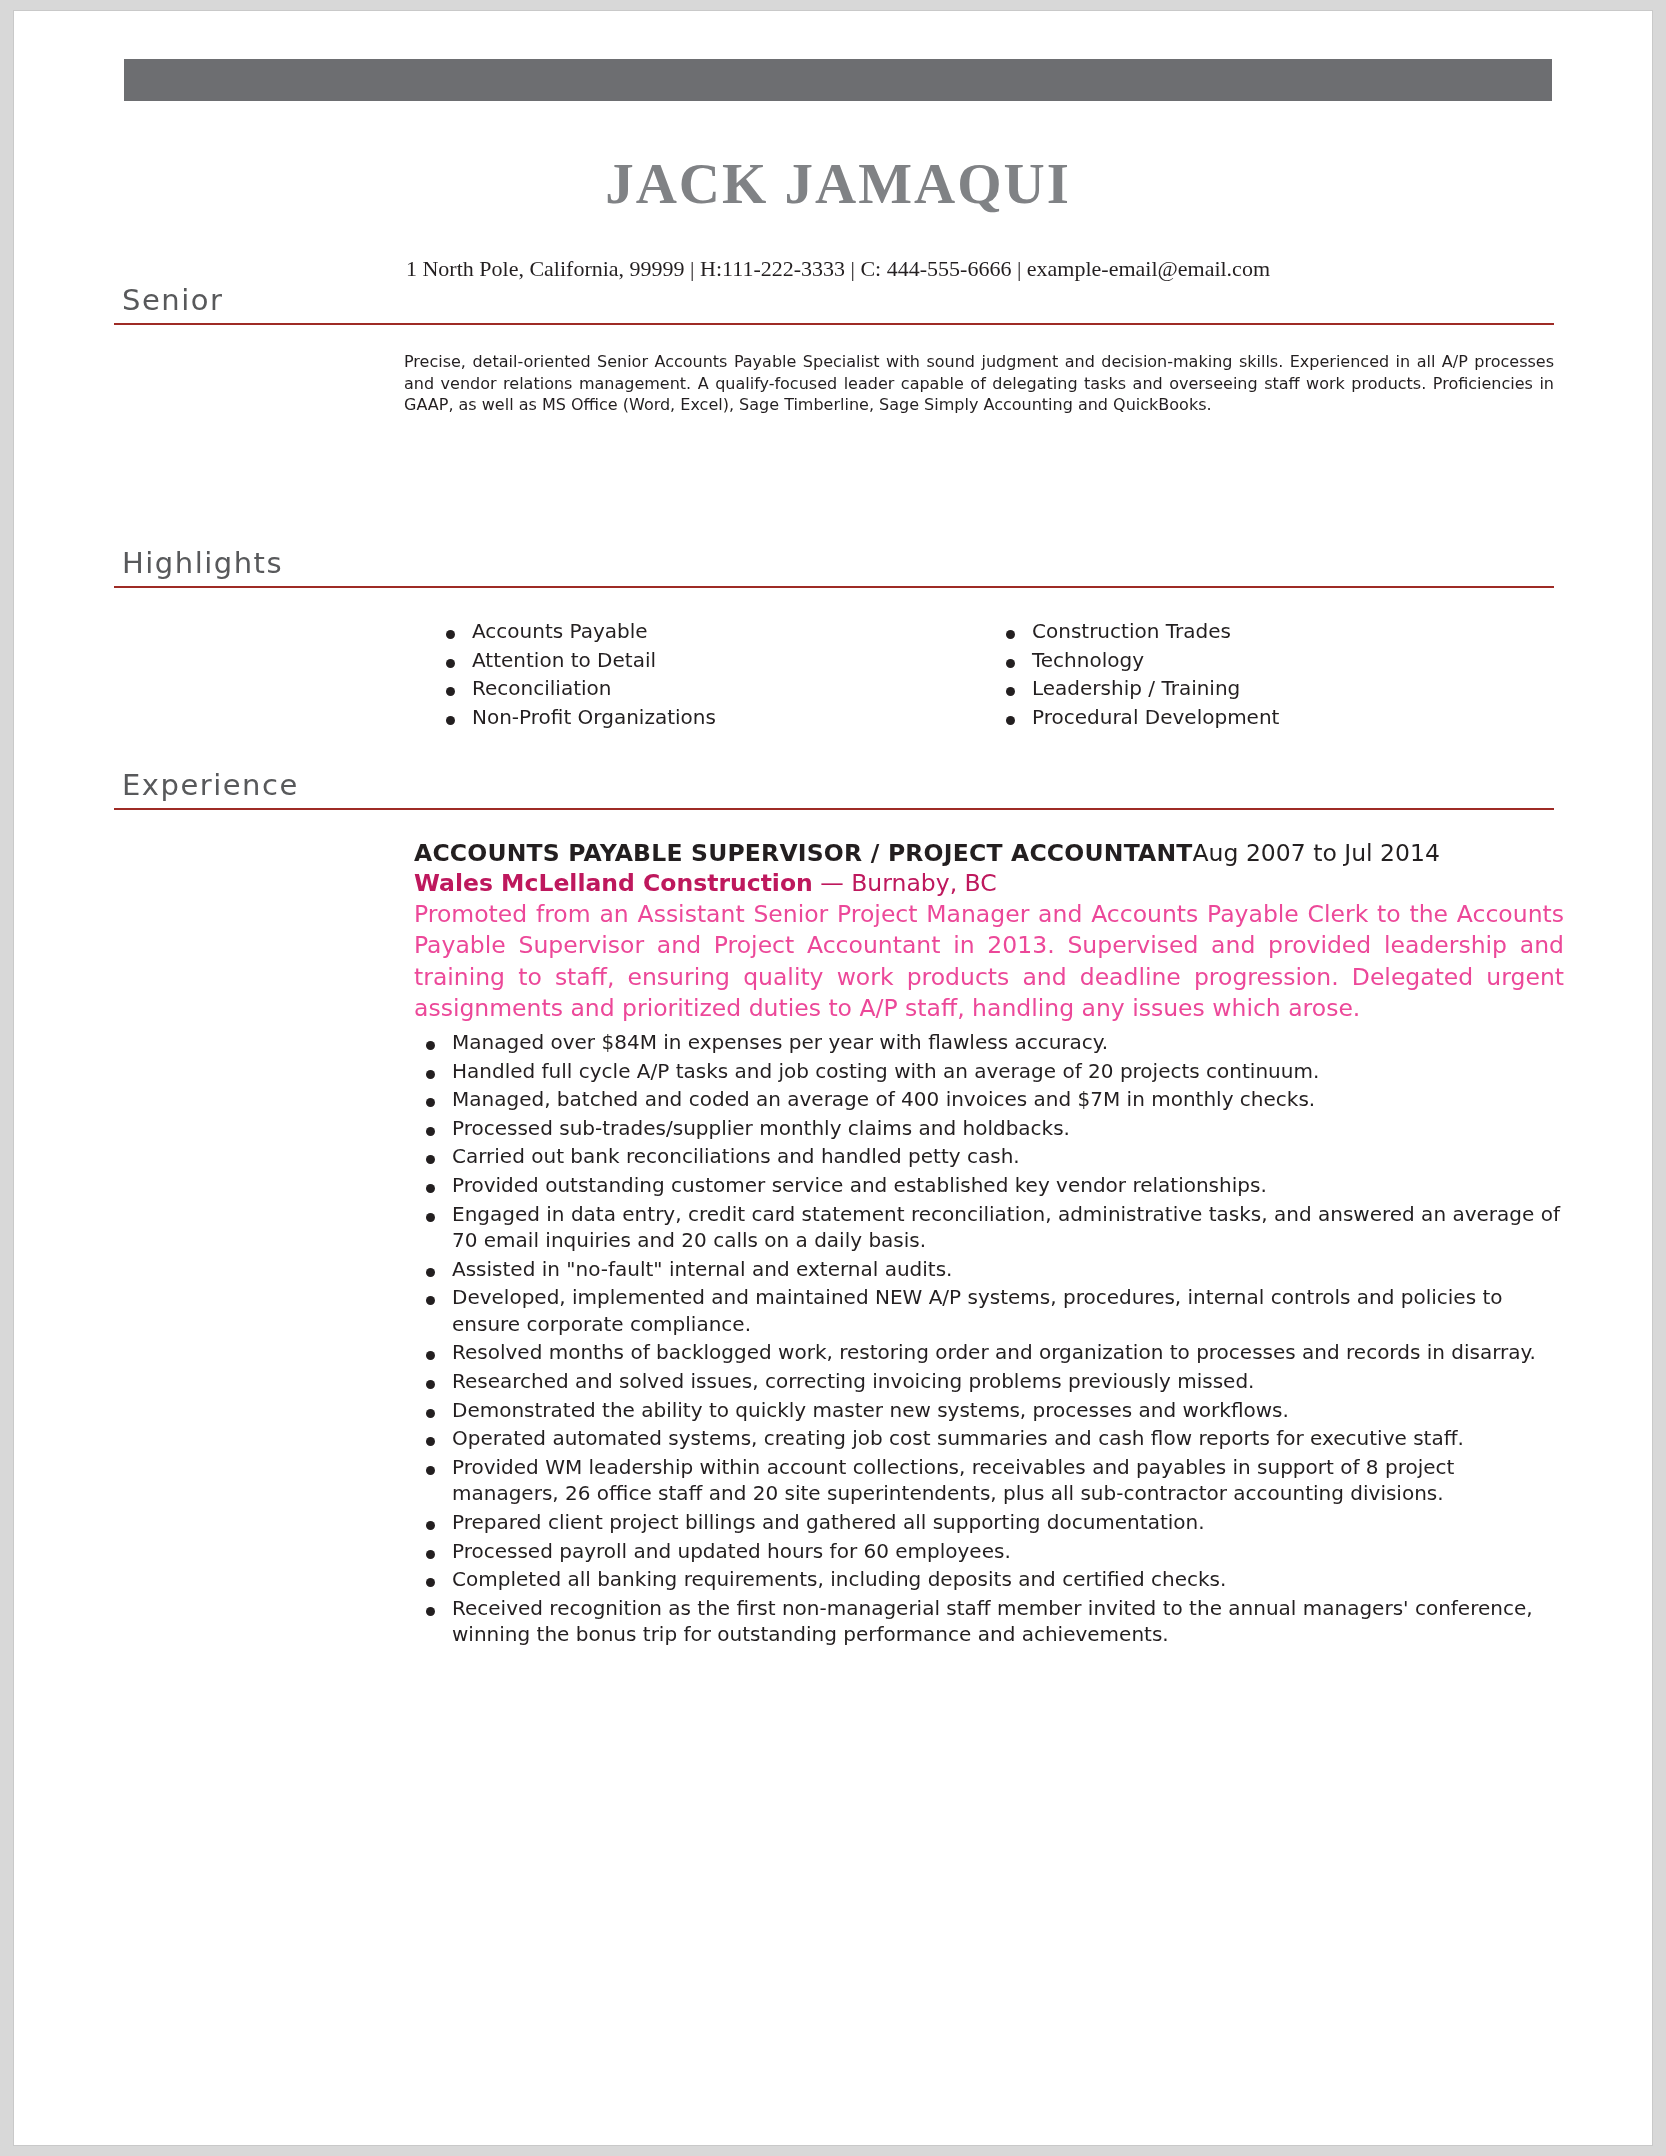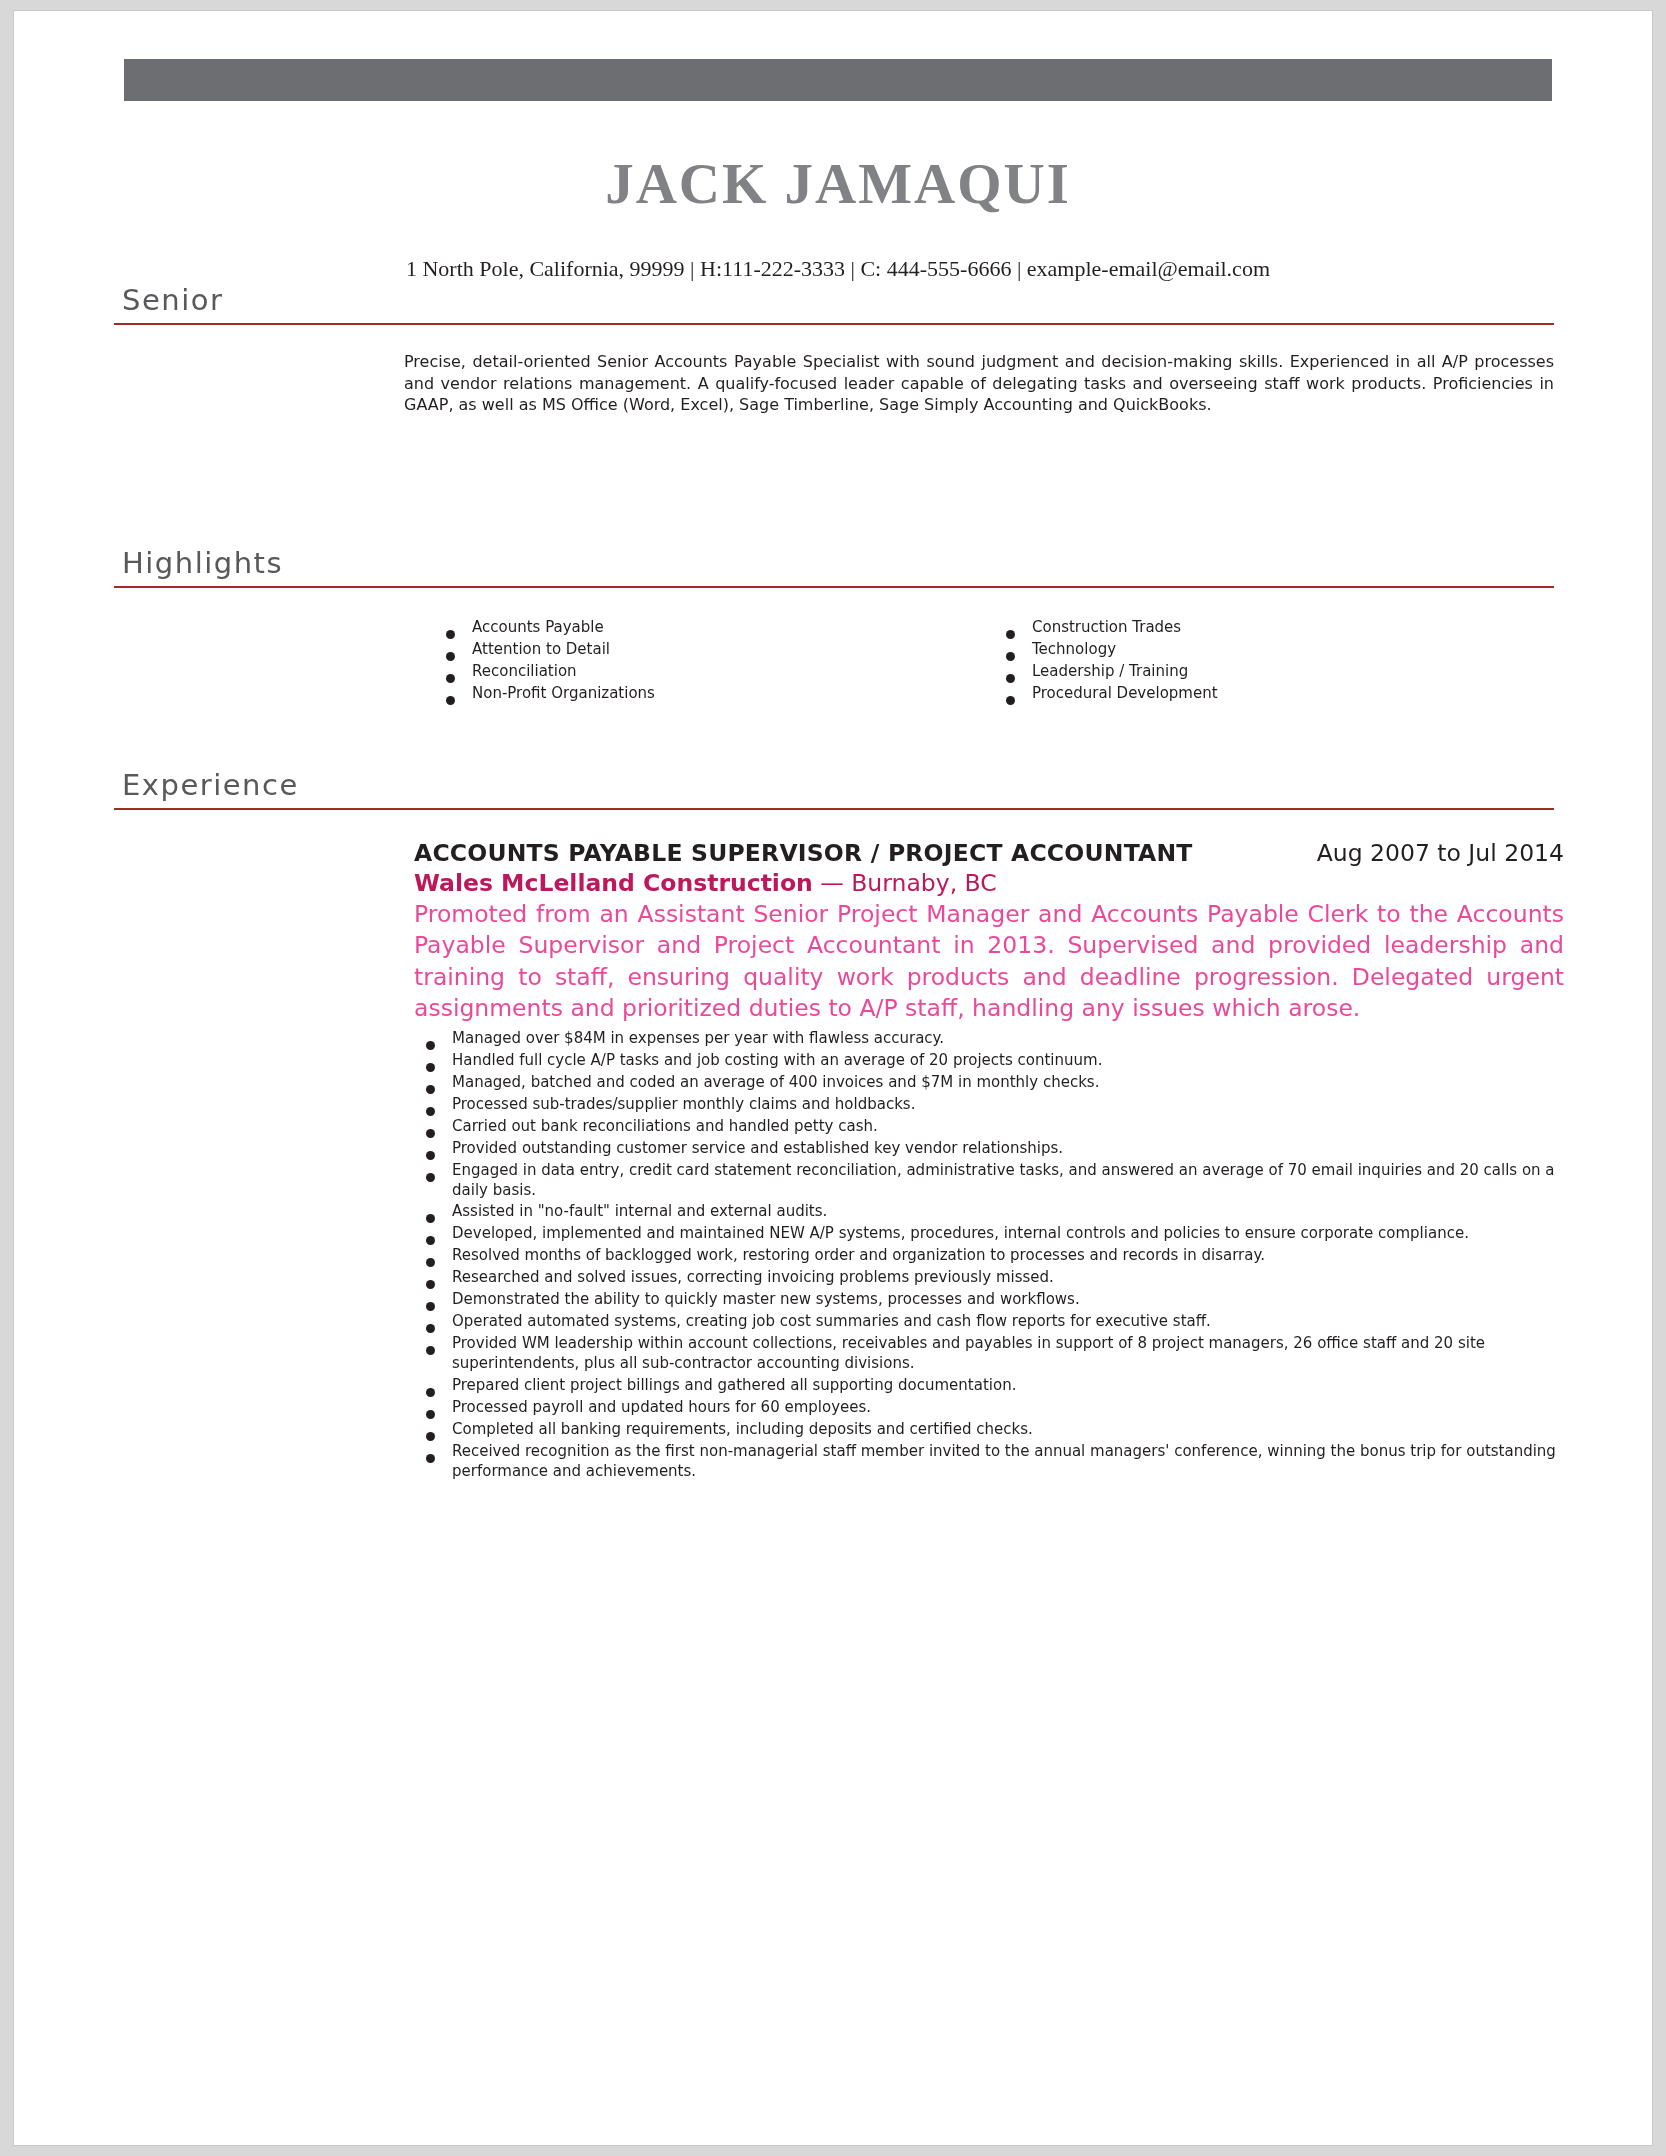--- a/index.html
+++ b/index.html
@@ -84,21 +84,21 @@
     text-align: justify;
   }
   ul.bullets {
     list-style: none;
     margin: 0;
     padding: 0;
   }
   ul.bullets li {
     position: relative;
     padding-left: 38px;
-    font-size: 15px;
+    font-size: 20px;
     line-height: 1.33;
     color: #231f20;
     margin-bottom: 2px;
   }
   ul.bullets li:before {
     content: "";
     position: absolute;
     left: 12px;
     top: 12px;
     width: 9px;
@@ -107,21 +107,21 @@
     border-radius: 50%;
   }
   .highlight-cols {
     display: flex;
   }
   .highlight-cols > div {
     width: 50%;
   }
   .job-header {
     display: flex;
-    justify-content: space-between;
+    justify-content: flex-start;
     align-items: baseline;
   }
   .job-title {
     font-size: 23.5px;
     font-weight: bold;
     color: #231f20;
     letter-spacing: 0.2px;
   }
   .job-dates {
     font-size: 23.5px;

